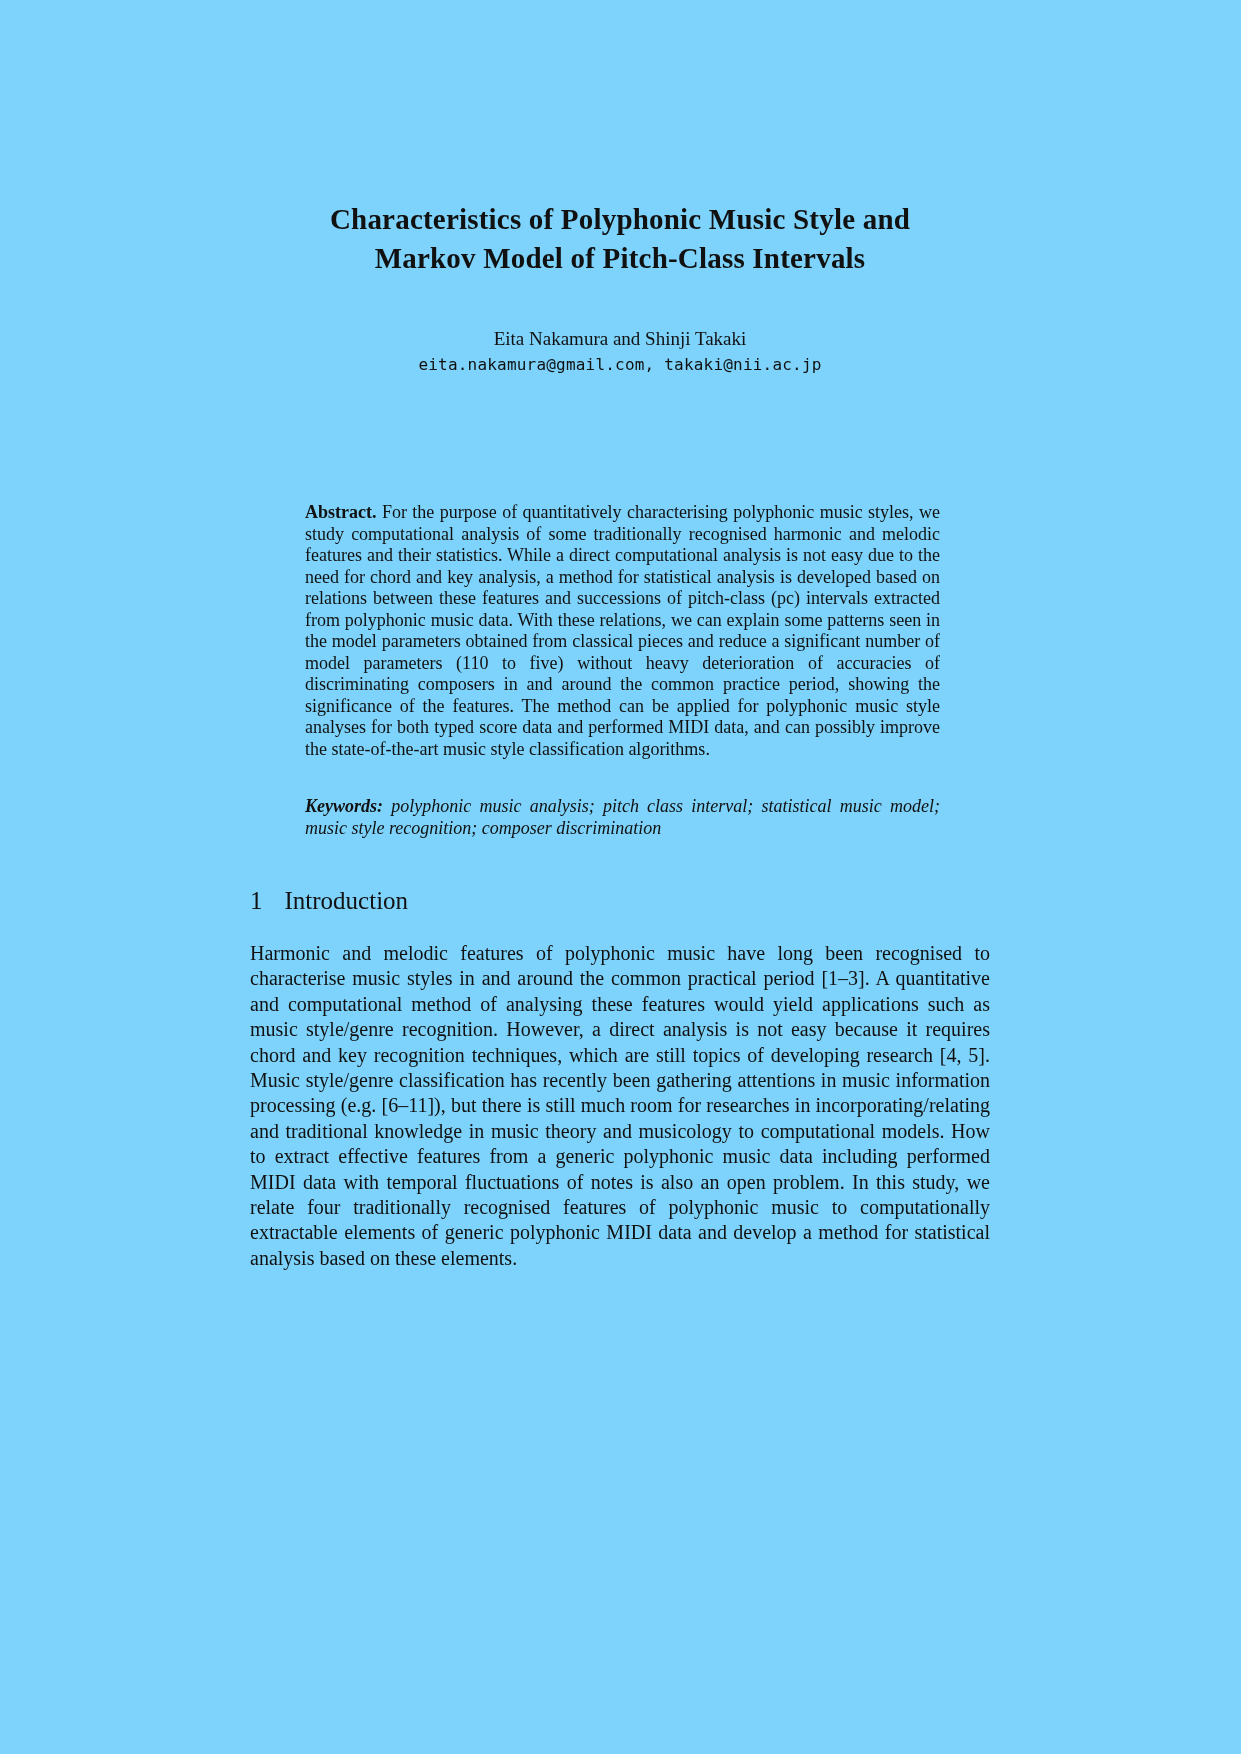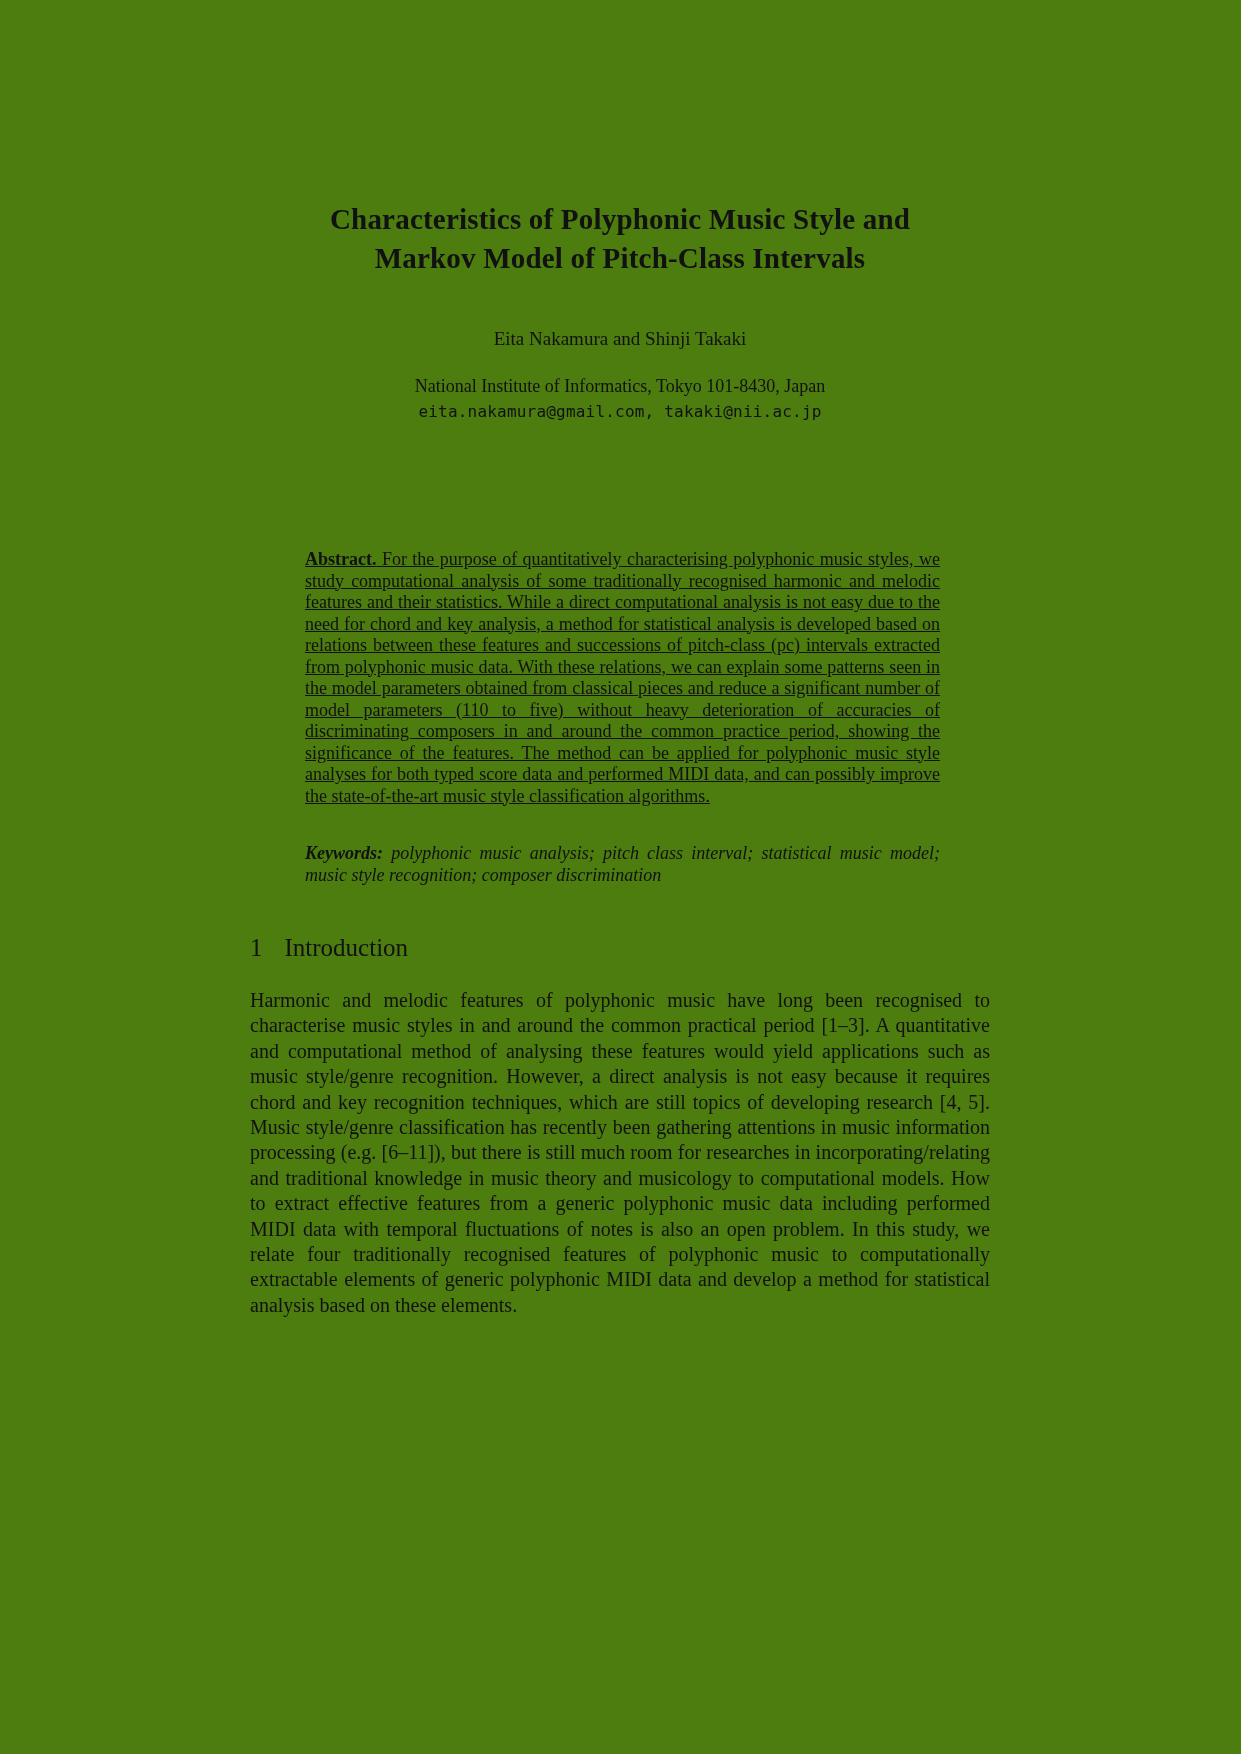--- a/index.html
+++ b/index.html
@@ -5,21 +5,21 @@
   html, body {
     margin: 0;
     padding: 0;
     background: #ffffff;
   }
   .page {
     position: relative;
     width: 1241px;
     height: 1754px;
     box-sizing: border-box;
-    background: #4d7c0f;
+    background: #7dd3fc;
     color: #111111;
     font-family: "Liberation Serif", serif;
     overflow: hidden;
   }
   .content {
     width: 740px;
     margin: 0 auto 0 250px;
   }
   .paper-title {
     margin: 0;
@@ -49,21 +49,20 @@
     letter-spacing: 0.2px;
   }
   .abstract-block {
     margin-top: 128px;
     margin-left: 55px;
     width: 635px;
     font-size: 18px;
     line-height: 21.5px;
     text-align: justify;
     hyphens: auto;
-    text-decoration: underline;
   }
   .keywords-block {
     margin-top: 36px;
     margin-left: 55px;
     width: 635px;
     font-size: 18px;
     line-height: 21.5px;
     text-align: justify;
     font-style: italic;
   }
@@ -92,21 +91,20 @@
 <div class="page">
   <div class="content">
 
     <h1 class="paper-title">
       <span class="title-line">Characteristics of Polyphonic Music Style and</span>
       <span class="title-line">Markov Model of Pitch-Class Intervals</span>
     </h1>
 
     <div class="authors">Eita Nakamura and Shinji Takaki</div>
 
-    <div class="affiliation">National Institute of Informatics, Tokyo 101-8430, Japan</div>
 
     <div class="emails">eita.nakamura@gmail.com, takaki@nii.ac.jp</div>
 
     <p class="abstract-block"><span class="inline-label">Abstract.</span> <span>For the purpose of quantitatively characterising polyphonic music styles, we study computational analysis of some traditionally recognised harmonic and melodic features and their statistics. While a direct computational analysis is not easy due to the need for chord and key analysis, a method for statistical analysis is developed based on relations between these features and successions of pitch-class (pc) intervals extracted from polyphonic music data. With these relations, we can explain some patterns seen in the model parameters obtained from classical pieces and reduce a significant number of model parameters (110 to five) without heavy deterioration of accuracies of discriminating composers in and around the common practice period, showing the significance of the features. The method can be applied for polyphonic music style analyses for both typed score data and performed MIDI data, and can possibly improve the state-of-the-art music style classification algorithms.</span></p>
 
     <p class="keywords-block"><span class="inline-label">Keywords:</span> <span>polyphonic music analysis; pitch class interval; statistical music model; music style recognition; composer discrimination</span></p>
 
     <h2 class="section-heading">
       <span class="section-number">1</span><span>Introduction</span>
     </h2>

